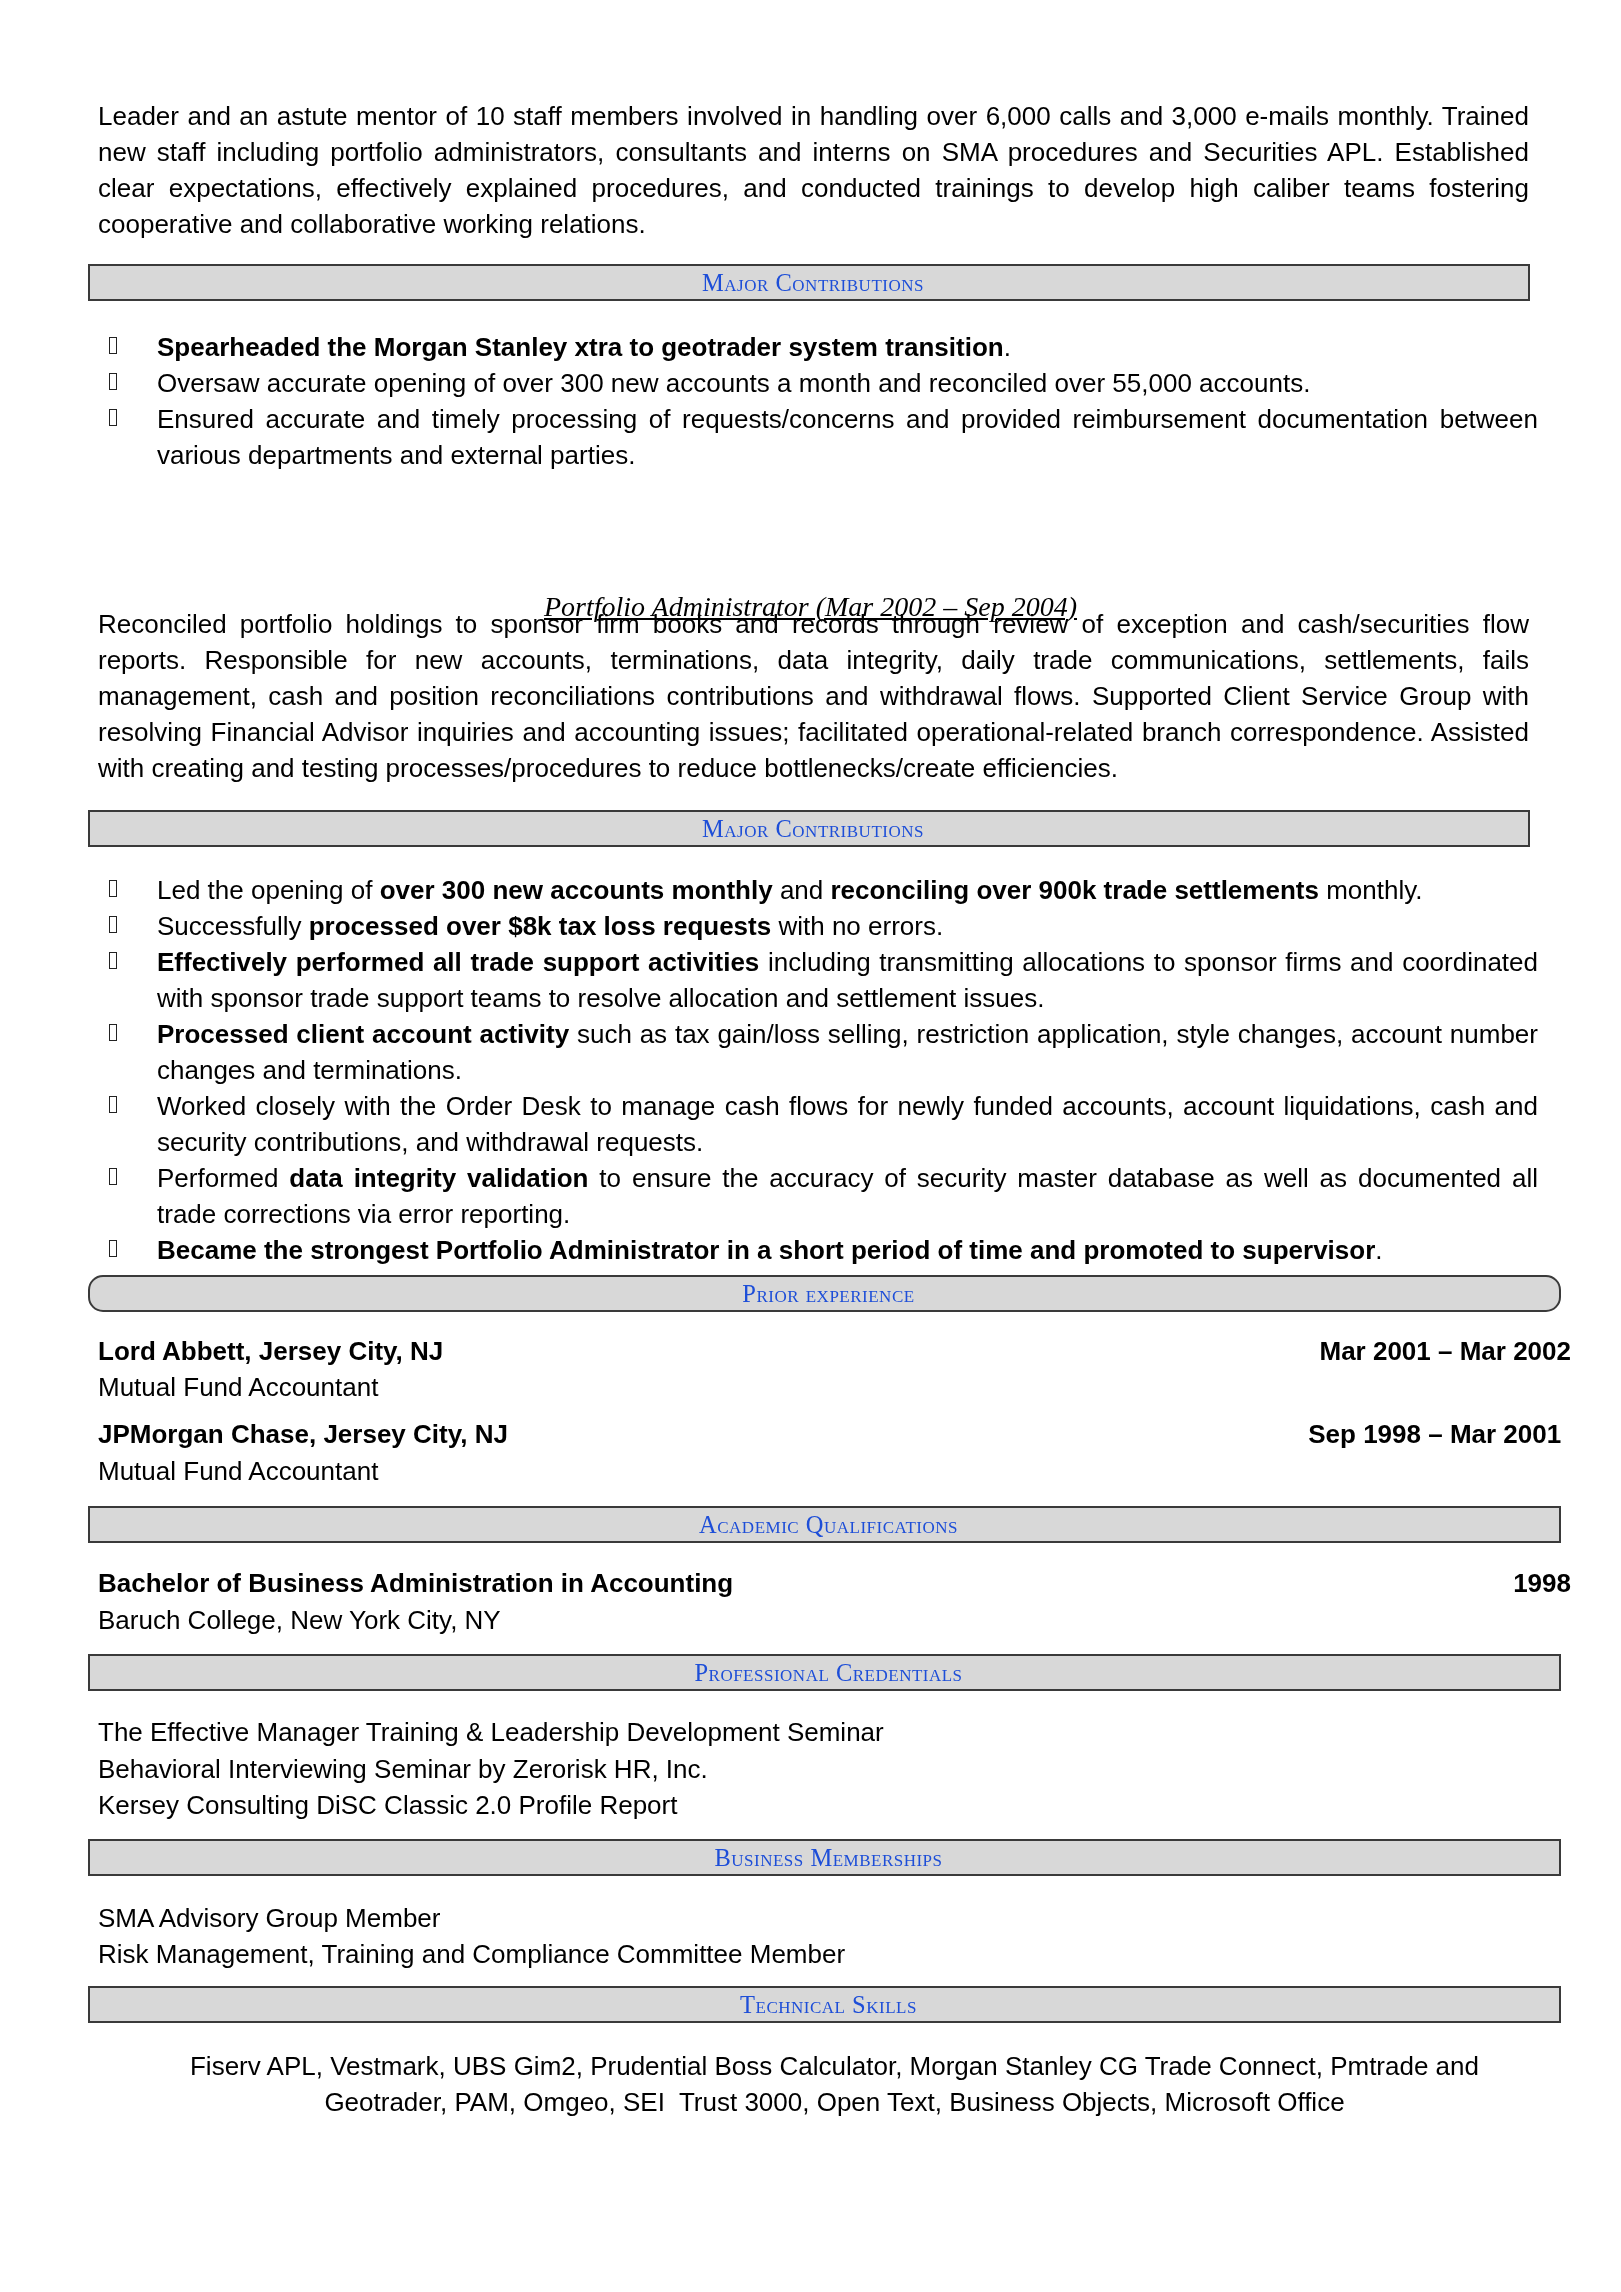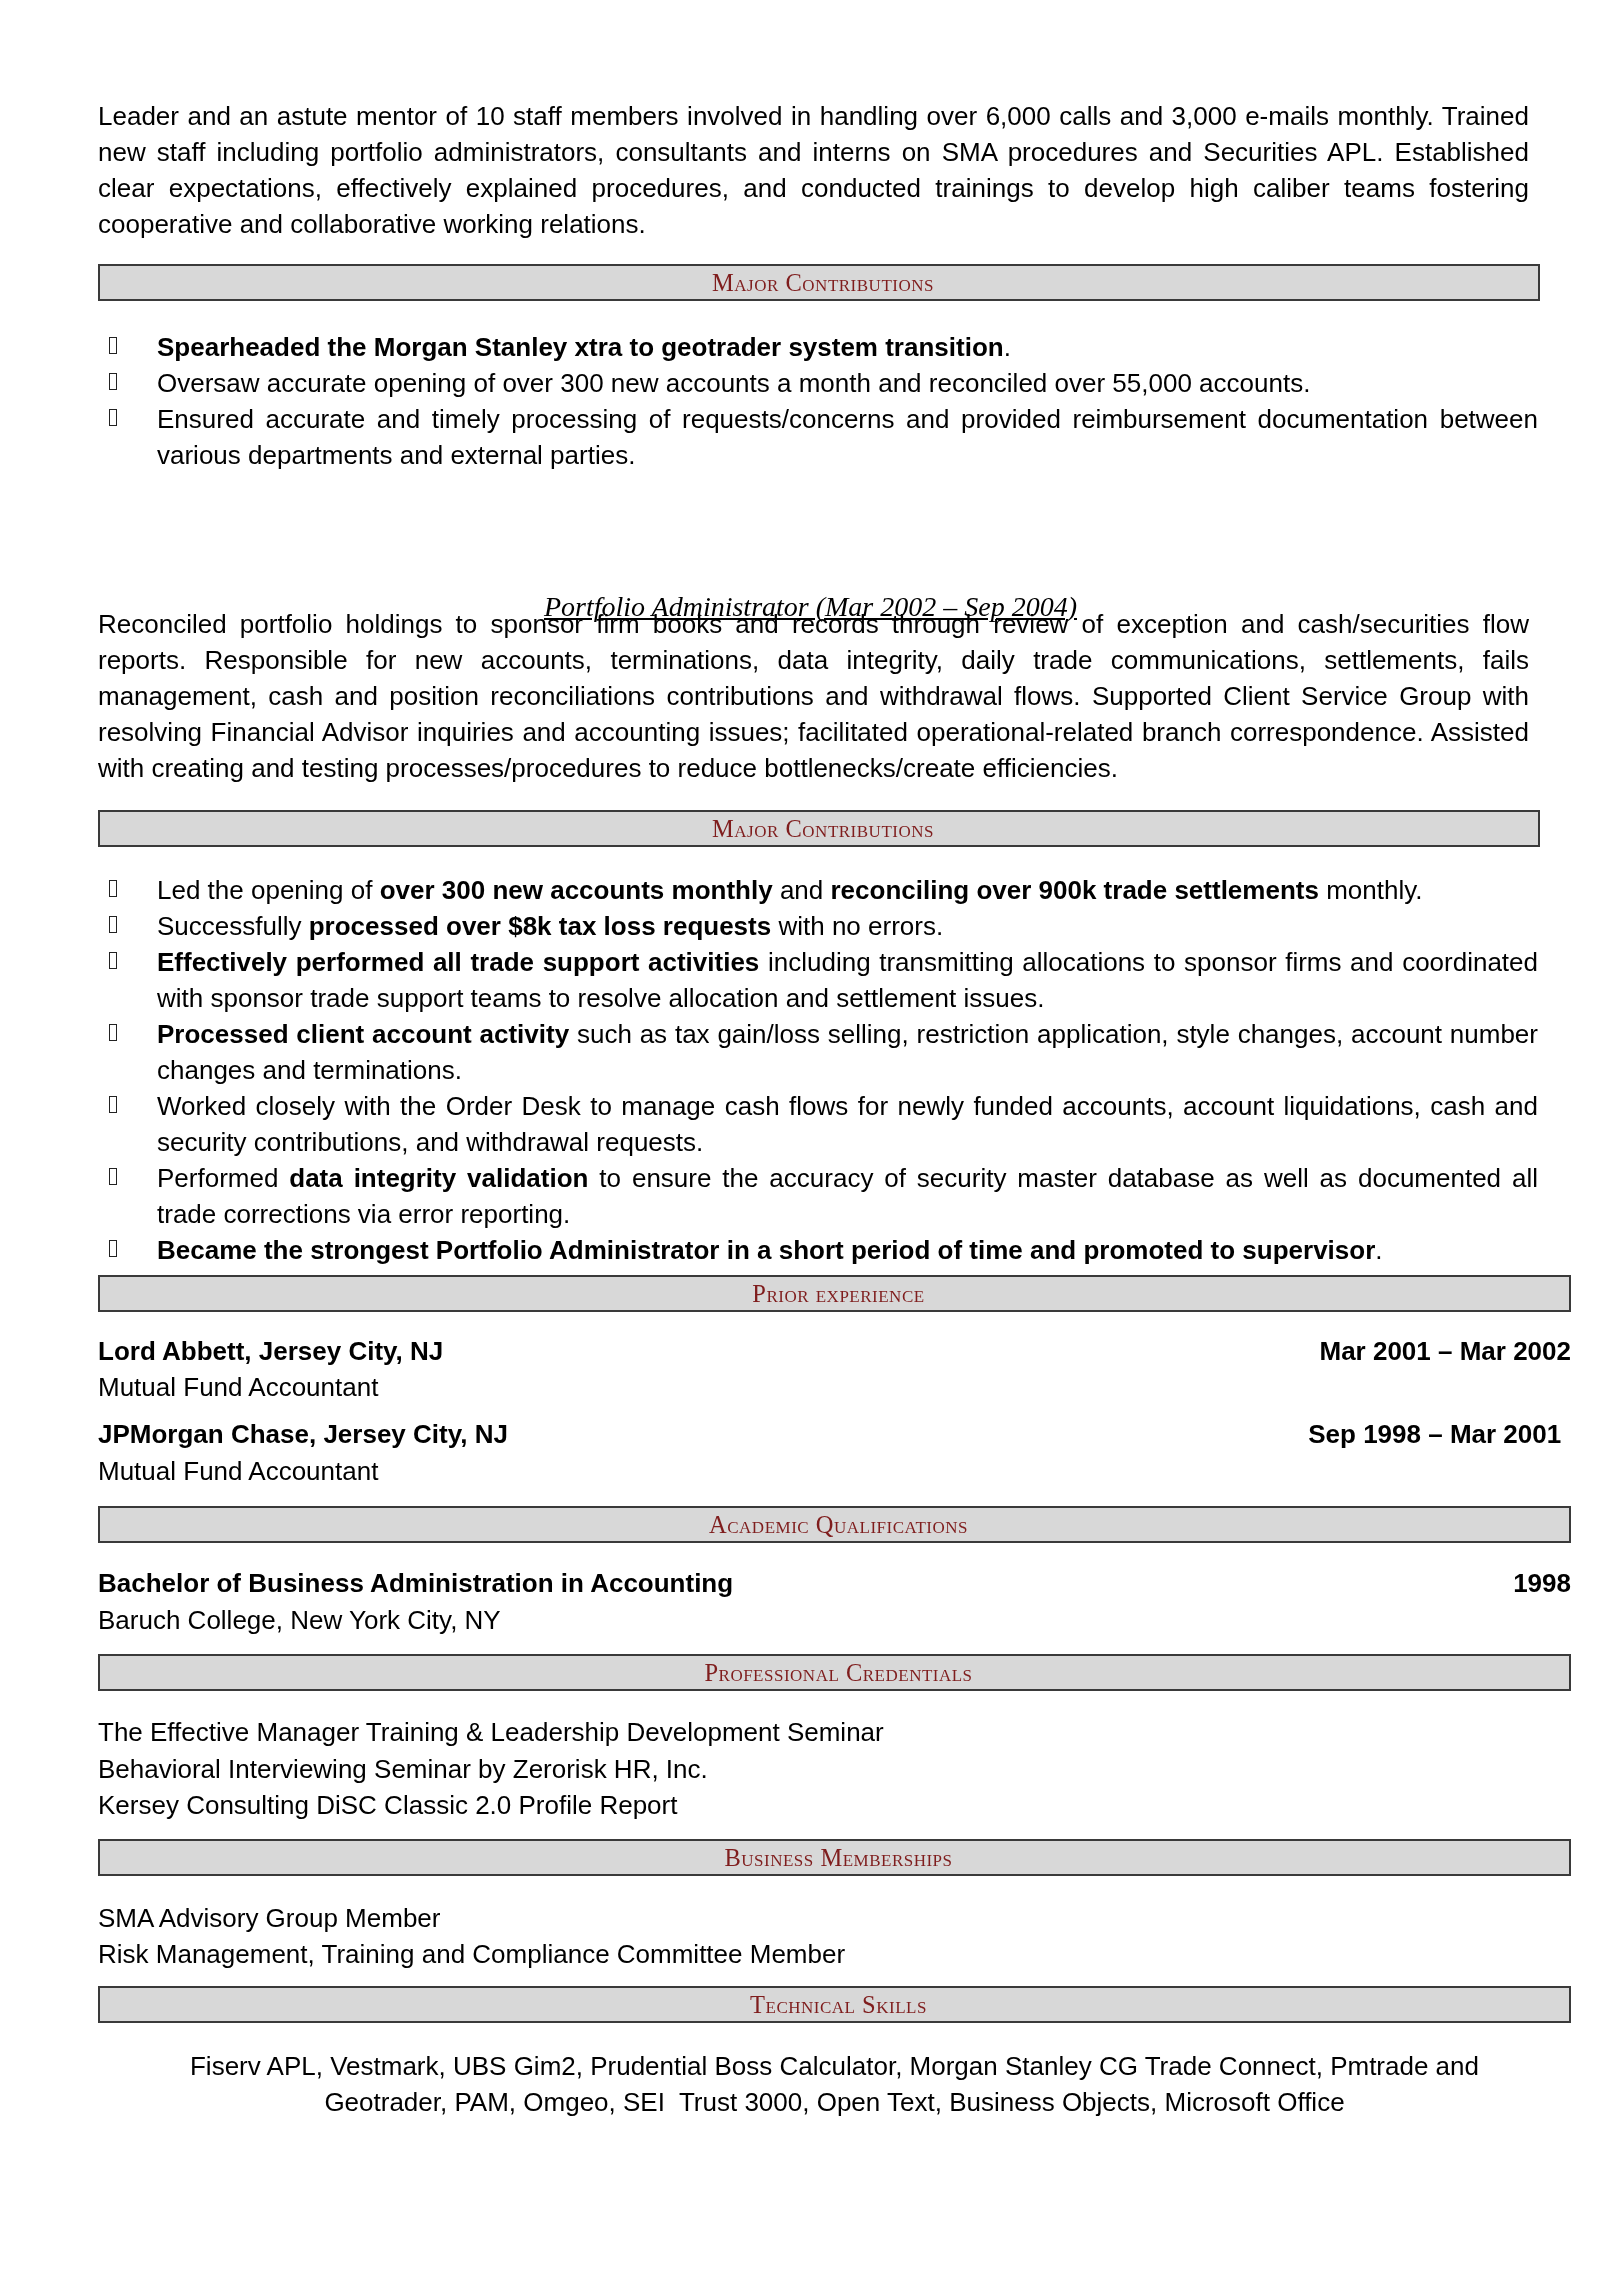--- a/index.html
+++ b/index.html
@@ -1,24 +1,24 @@
 <!DOCTYPE html>
 <html><head>
 <meta charset="utf-8">
 <style>
   html, body { margin: 0; padding: 0; background: #ffffff; }
   body { width: 1621px; height: 2293px; position: relative; overflow: hidden;
          font-family: "Liberation Sans", sans-serif; color: #000; }
   .para { position: absolute; left: 98px; width: 1431px; font-size: 26px; line-height: 36px;
           text-align: justify; text-align-last: left; }
-  .hdr { position: absolute; left: 98px; height: 37px; background: #d8d8d8;
+  .hdr { position: absolute; left: 88px; height: 37px; background: #d8d8d8;
          border: 2px solid #3a3a3a; box-sizing: border-box;
          display: flex; align-items: center; justify-content: center;
          font-family: "Liberation Serif", serif; font-size: 24.5px; font-variant: small-caps;
-         letter-spacing: 0.5px; color: #7f1d1d; padding-left: 8px; }
+         letter-spacing: 0.5px; color: #1d4ed8; padding-left: 8px; }
   .hdr.narrow { width: 1442px; }
   .hdr.wide { width: 1473px; }
   .bullets { position: absolute; left: 98px; width: 1431px; margin: 9px; padding: 0; list-style: none;
              font-size: 26px; line-height: 36px; }
   .bullets li { position: relative; padding-left: 50px; text-align: justify; text-align-last: left; }
   .bullets li .bul { position: absolute; left: 2px; top: 7.8px; width: 7.8px; height: 17.6px;
                      border: 1.5px solid #222; box-sizing: border-box; }
   .jobtitle { position: absolute; left: 0; width: 1621px; text-align: center;
               font-family: "Liberation Serif", serif; font-style: italic; font-size: 28px; }
   .row { position: absolute; left: 98px; width: 1473px; font-size: 26px; line-height: 36px; }
@@ -48,21 +48,21 @@
 <ul class="bullets" style="top:863px;">
   <li><span class="bul"></span><span>Led the opening of </span><b>over 300 new accounts monthly</b><span> and </span><b>reconciling over 900k trade settlements</b><span> monthly.</span></li>
   <li><span class="bul"></span><span>Successfully </span><b>processed over $8k tax loss requests</b><span> with no errors.</span></li>
   <li><span class="bul"></span><b>Effectively performed all trade support activities</b><span> including transmitting allocations to sponsor firms and coordinated with sponsor trade support teams to resolve allocation and settlement issues.</span></li>
   <li><span class="bul"></span><b>Processed client account activity</b><span> such as tax gain/loss selling, restriction application, style changes, account number changes and terminations.</span></li>
   <li><span class="bul"></span><span>Worked closely with the Order Desk to manage cash flows for newly funded accounts, account liquidations, cash and security contributions, and withdrawal requests.</span></li>
   <li><span class="bul"></span><span>Performed </span><b>data integrity validation</b><span> to ensure the accuracy of security master database as well as documented all trade corrections via error reporting.</span></li>
   <li><span class="bul"></span><b>Became the strongest Portfolio Administrator in a short period of time and promoted to supervisor</b><span>.</span></li>
 </ul>
 
-<div class="hdr wide" style="top:1275px;">Prior experience</div>
+<div class="hdr wide" style="top:1275px;border-radius:15px;">Prior experience</div>
 <div class="row" style="top:1333px;">
   <span class="l">Lord Abbett, Jersey City, NJ</span>
   <span class="r">Mar 2001 – Mar 2002</span>
 </div>
 <div class="line" style="top:1369px;">Mutual Fund Accountant</div>
 <div class="row" style="top:1416px;">
   <span class="l">JPMorgan Chase, Jersey City, NJ</span>
   <span class="r" style="right:9.8px;">Sep 1998 – Mar 2001</span>
 </div>
 <div class="line" style="top:1453px;">Mutual Fund Accountant</div>

